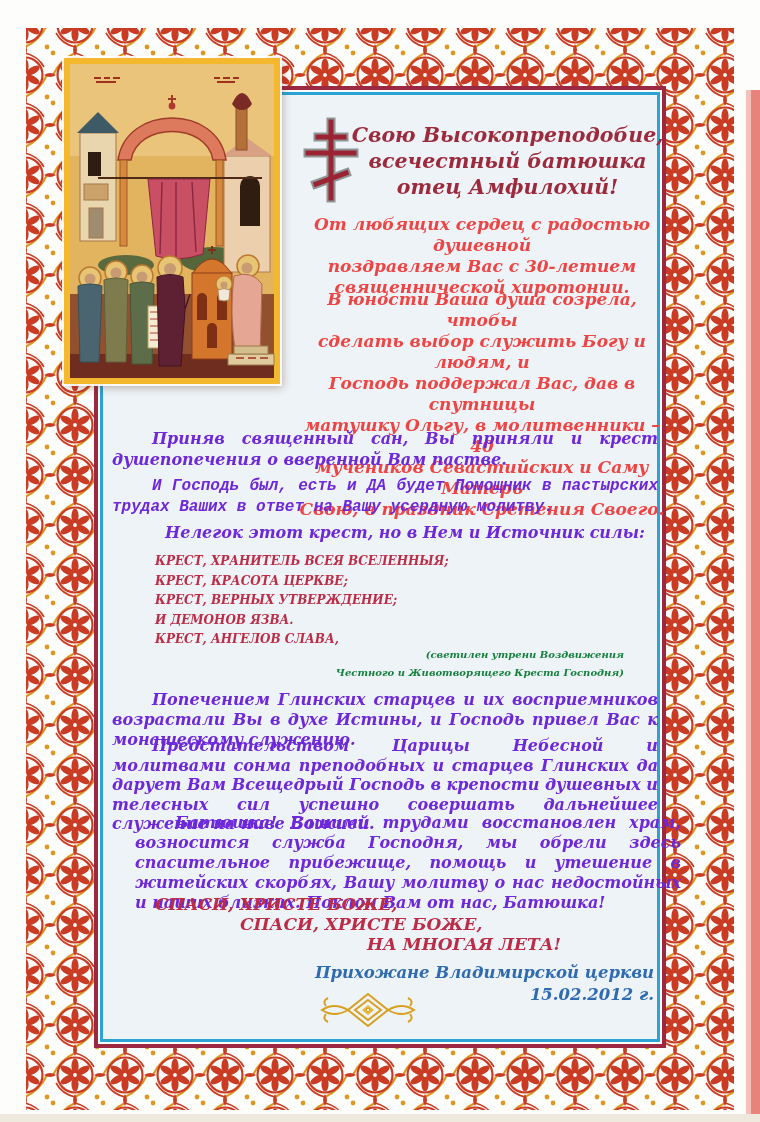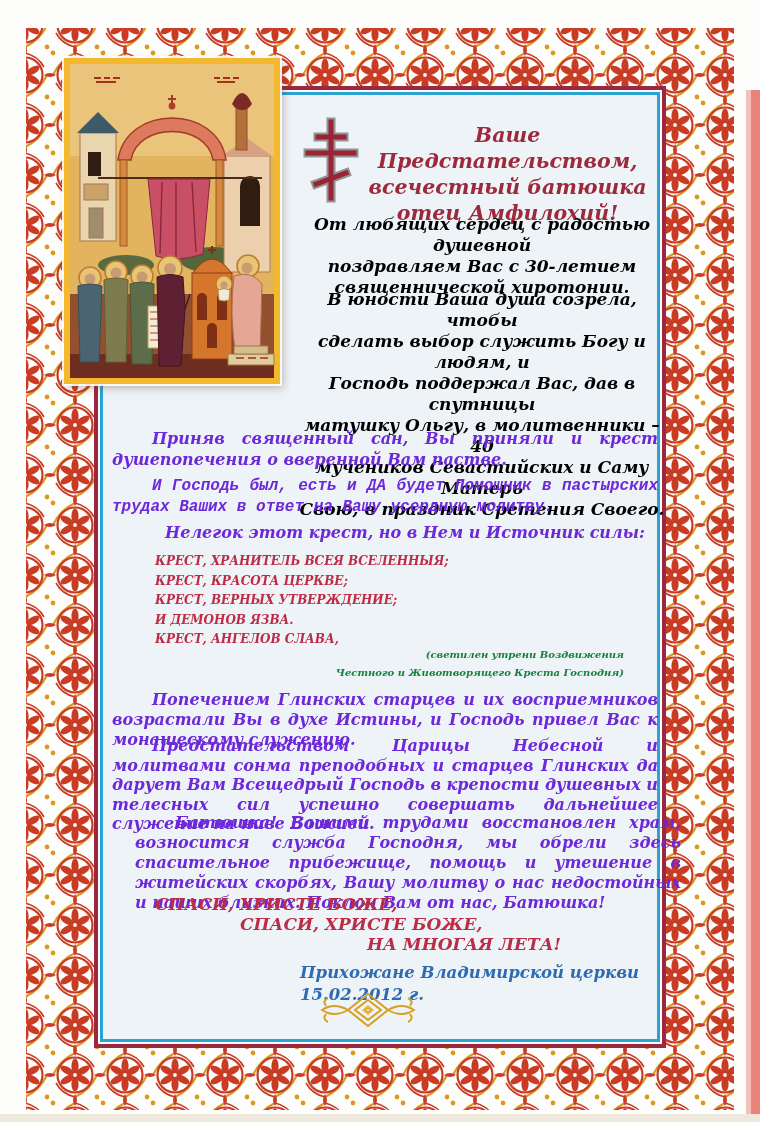--- a/index.html
+++ b/index.html
@@ -8,29 +8,29 @@
   .abs{position:absolute;}
   .border-svg{position:absolute;left:0;top:0;z-index:0;}
   .frame{position:absolute;left:94px;top:86px;width:572px;height:962px;
          border:4px solid #9c2741;box-sizing:border-box;z-index:1;}
   .frame-inner{position:absolute;inset:2px;border:3px solid #2ba3d4;background:#eef3f7;}
   .painting{position:absolute;left:64px;top:58px;z-index:2;
             box-shadow:0 0 0 2px rgba(255,255,255,.9),3px 4px 8px rgba(90,60,40,.35);}
   .txt{z-index:3;font-style:italic;font-weight:bold;}
   .heading{left:350px;top:122px;width:315px;text-align:center;color:#9c2a3c;
            font-size:20.5px;line-height:26px;}
-  .intro{left:298px;width:368px;text-align:center;color:#000000;
+  .intro{left:298px;width:368px;text-align:center;color:#ef4444;
          font-size:17px;line-height:21px;}
   .bodyp{left:112px;width:546px;color:#6d28d9;font-size:16px;line-height:21px;
          text-align:justify;text-indent:40px;}
   .hymn{left:155px;width:480px;color:#bc2c46;font-size:12px;line-height:19.5px;}
   .cite{left:112px;width:512px;text-align:right;color:#15803d;
         font-size:10px;line-height:18px;}
   .closing{color:#bc2c46;font-size:17px;line-height:20px;}
-  .sig{left:300px;width:346px;text-align:left;color:#2e6bb0;font-size:16.5px;line-height:22px;}
+  .sig{left:308px;width:346px;text-align:right;color:#2e6bb0;font-size:16.5px;line-height:22px;}
   .scan-strip-r{position:absolute;right:0;top:90px;width:9px;height:1032px;background:#e8837c;z-index:4;}
   .scan-strip-r2{position:absolute;right:9px;top:90px;width:5px;height:1032px;background:#f3c1ba;z-index:4;}
   .scan-strip-b{position:absolute;left:0;bottom:0;width:760px;height:8px;background:#efe8dd;z-index:4;}
 </style>
 </head>
 <body>
 
 <div class="page">
 
   <svg class="border-svg" width="760" height="1122" viewBox="0 0 760 1122">
@@ -140,21 +140,21 @@
     </g>
     <g stroke="#9c2333" stroke-width="5" stroke-linecap="square">
       <path d="M28,6 V82"></path>
         <path d="M15,21 H41"></path>
         <path d="M5,37 H51"></path>
         <path d="M13,68 L43,57"></path>
     </g>
   </svg>
 
   <div class="abs txt heading">
-    <div>Ваше Предстательством,</div>
+    <div>Свою Высокопреподобие,</div>
     <div>всечестный батюшка</div>
     <div>отец Амфилохий!</div>
   </div>
 
   <div class="abs txt intro" style="top:214px;">
     <div>От любящих сердец с радостью душевной</div>
     <div>поздравляем Вас с 30-летием</div>
     <div>священнической хиротонии.</div>
   </div>
   <div class="abs txt intro" style="top:289px;">

